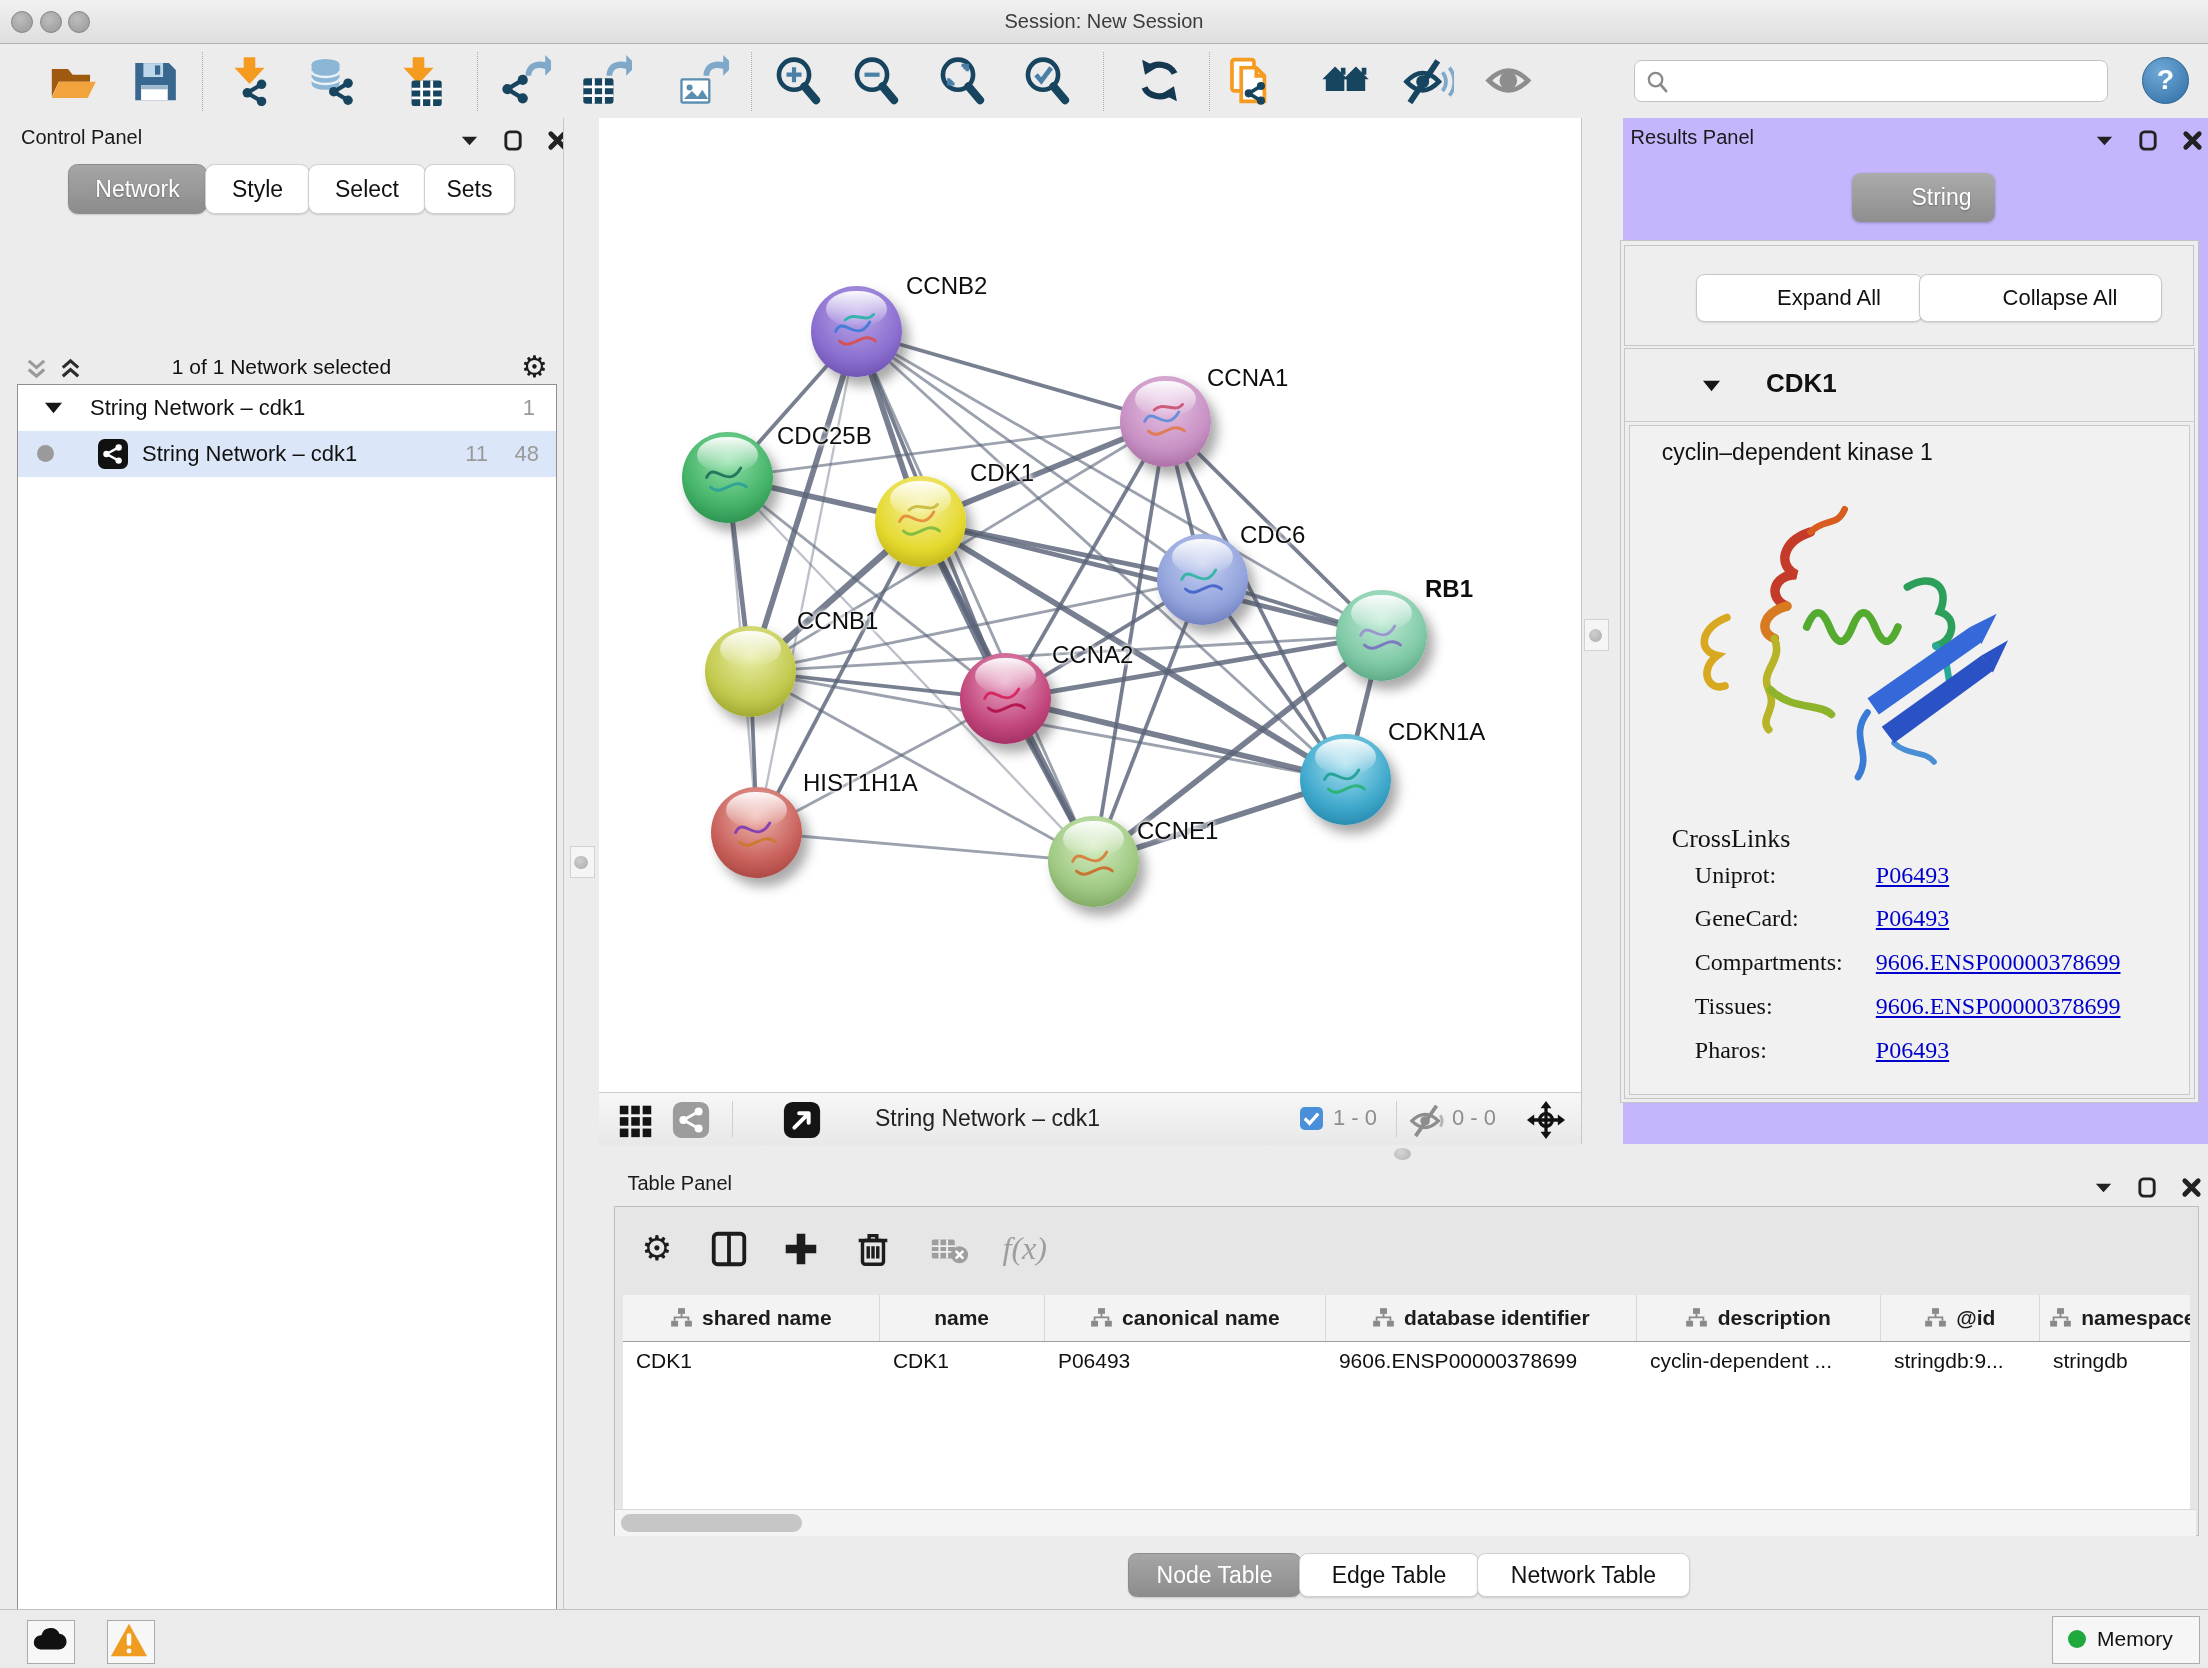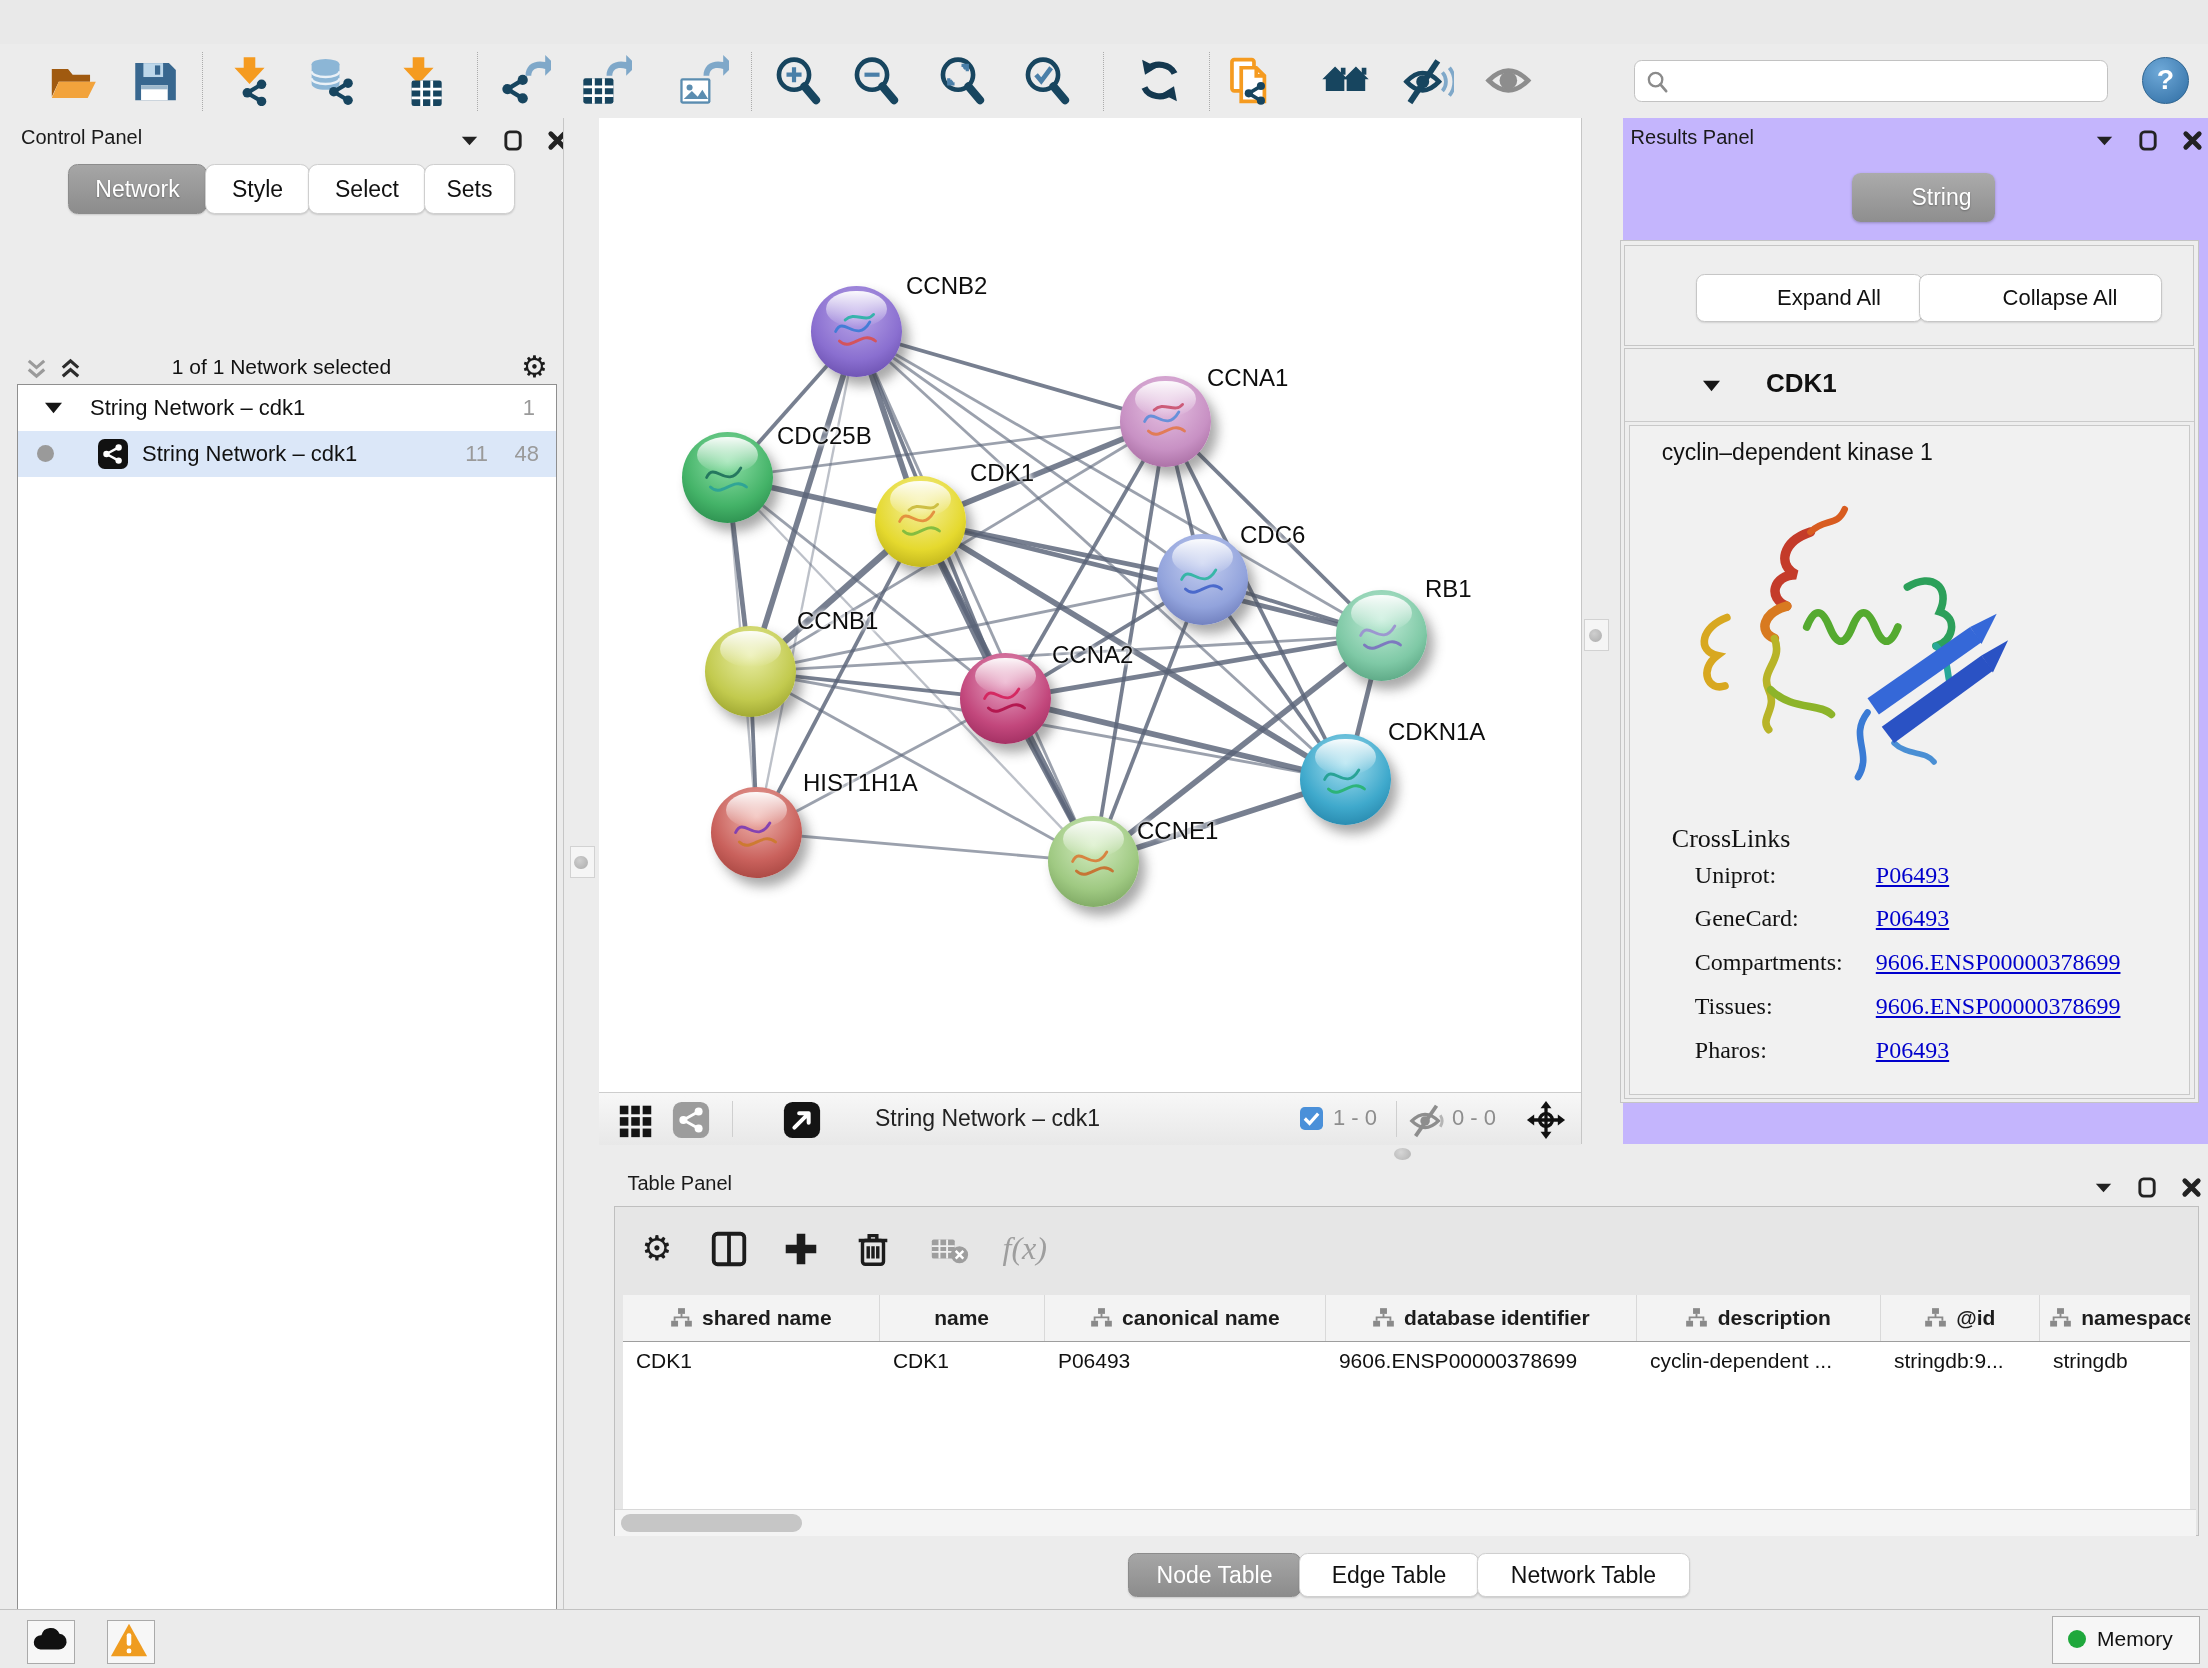--- a/index.html
+++ b/index.html
@@ -129,20 +129,26 @@
   .memory{position:absolute;left:2052px;top:5.7px;width:146px;height:46px;background:#f6f6f6;
       border:1.9px solid #adadad;font-size:21px;color:#111;}
   .memory .dot{position:absolute;left:15px;top:13.3px;width:18px;height:18px;border-radius:50%;background:#1fa83c;}
   .memory span{position:absolute;left:44px;top:10.5px;}
 </style>
 </head>
 <body>
 
 <div id="app">
 
+  <div class="titlebar">
+    <div class="tl" style="left:11.4px"></div>
+    <div class="tl" style="left:40px"></div>
+    <div class="tl" style="left:68px"></div>
+    <div class="title-text">Session: New Session</div>
+  </div>
 
   <div class="toolbar" id="toolbar">
     <div class="searchbox">
       <svg viewBox="0 0 26 26">
         <circle cx="11" cy="11" r="7" fill="none" stroke="#8b8b8b" stroke-width="2.4"></circle>
         <path d="M16 16 L22 23" stroke="#8b8b8b" stroke-width="2.8" stroke-linecap="round"></path>
       </svg>
       <input type="text" placeholder="" style="">
     </div>
     <div class="helpbtn">?</div>
@@ -445,21 +451,21 @@
         </svg>
       </div>
       <div class="nlabel" style="left: 641px; top: 403px;">CDC6</div>
       <div class="node" style="left: 737px; top: 472px; background: radial-gradient(circle at 50% 32%, rgb(194, 236, 216) 0%, rgb(127, 201, 166) 58%, rgb(69, 146, 111) 100%);">
         <div class="sheen"></div>
         <svg viewBox="0 0 60 60">
           <path d="M8 30 C16 12 30 44 44 20" stroke="#9a8fd0" stroke-width="3" fill="none" stroke-linecap="round" opacity=".9"></path>
           <path d="M12 40 C24 52 36 28 50 40" stroke="#7a6fc0" stroke-width="3" fill="none" stroke-linecap="round" opacity=".9"></path>
         </svg>
       </div>
-      <div class="nlabel" style="left: 826px; top: 457px;">RB1</div>
+      <div class="nlabel" style="left: 826px; top: 457px; font-weight: bold;">RB1</div>
       <div class="node" style="left: 106px; top: 508px; background: radial-gradient(circle at 50% 32%, rgb(232, 237, 165) 0%, rgb(194, 202, 78) 58%, rgb(135, 143, 30) 100%);">
         <div class="sheen"></div>
       </div>
       <div class="nlabel" style="left: 198px; top: 489px;">CCNB1</div>
       <div class="node" style="left: 361px; top: 535px; background: radial-gradient(circle at 50% 32%, rgb(232, 165, 197) 0%, rgb(194, 71, 124) 58%, rgb(140, 31, 80) 100%);">
         <div class="sheen"></div>
         <svg viewBox="0 0 60 60">
           <path d="M8 30 C16 12 30 44 44 20" stroke="#d41f5a" stroke-width="3" fill="none" stroke-linecap="round" opacity=".9"></path>
           <path d="M12 40 C24 52 36 28 50 40" stroke="#b01048" stroke-width="3" fill="none" stroke-linecap="round" opacity=".9"></path>
         </svg>

